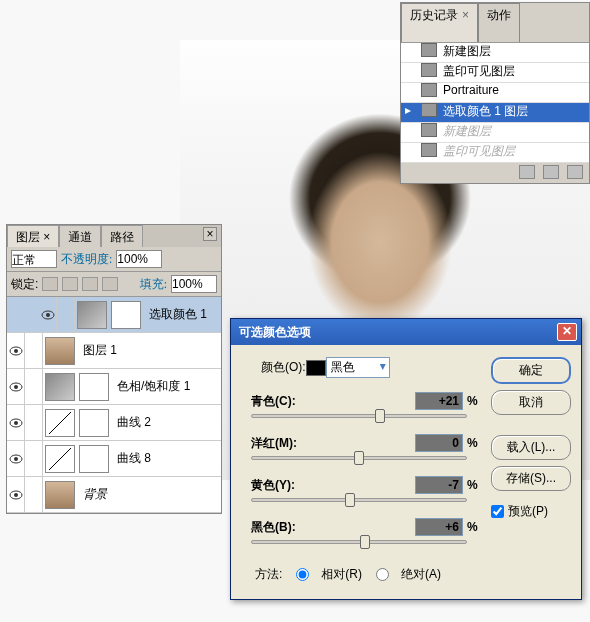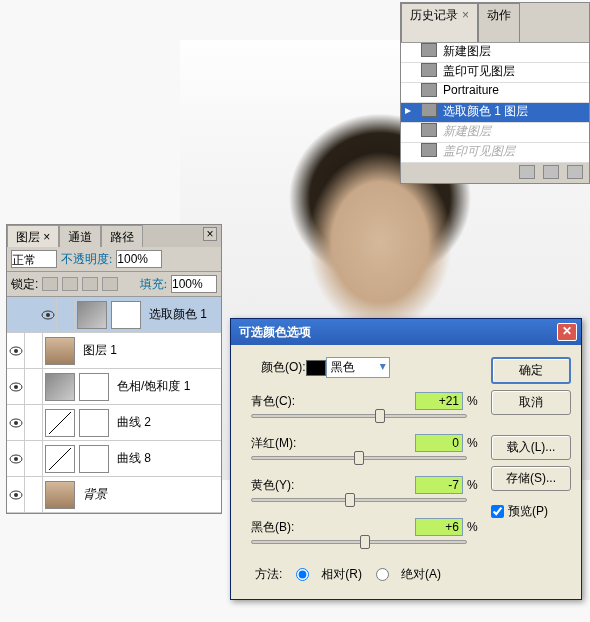--- a/index.html
+++ b/index.html
@@ -49,29 +49,29 @@
 .lname{margin-left:6px;}
 .lname.ital{font-style:italic;}
 
 
 .dialog{position:absolute;left:230px;top:318px;width:352px;background:#ece9d8;border:1px solid #0a246a;box-shadow:2px 2px 6px rgba(0,0,0,0.4);}
 .titlebar{background:linear-gradient(#3b77d3,#2b5fb8);color:#fff;height:26px;display:flex;align-items:center;padding:0 4px 0 8px;font-weight:bold;}
 .titlebar .close{margin-left:auto;width:20px;height:18px;background:#d9574c;border:1px solid #fff;color:#fff;text-align:center;line-height:14px;font-weight:bold;cursor:pointer;border-radius:2px;}
 .dbody{padding:12px 10px;display:flex;gap:10px;}
 .dleft{flex:1;}
 .dright{width:80px;display:flex;flex-direction:column;gap:6px;}
-.btn{border:1px solid #888;background:#ece9d8;padding:3px 0;text-align:center;cursor:pointer;border-radius:3px;box-shadow:inset 1px 1px #fff;}
+.btn{border:1px solid #888;background:#ece9d8;padding:3px 0;text-align:center;cursor:pointer;border-radius:10px;box-shadow:inset 1px 1px #fff;}
 .btn.def{border:2px solid #4a7bc8;}
 .colrow{display:flex;align-items:center;margin-bottom:14px;padding-left:20px;}
 .colsw{width:20px;height:16px;background:#000;border:1px solid #666;}
 .dd{border:1px solid #7f9db9;background:#fff;padding:1px 18px 1px 4px;position:relative;min-width:64px;}
 .dd:after{content:"▾";position:absolute;right:3px;top:1px;color:#4a7bc8;}
-.srow{margin-bottom:16px;padding-left:10px;}
+.srow{margin-bottom:16px;padding-left:10px;font-weight:bold;}
 .slabel{display:flex;align-items:center;margin-bottom:2px;}
-.sinput{margin-left:auto;border:1px solid #7f9db9;background:#bef264;width:48px;text-align:right;padding:1px 3px;}
+.sinput{margin-left:auto;border:1px solid #7f9db9;background:#737373;width:48px;text-align:right;padding:1px 3px;}
 .spct{margin-left:4px;width:14px;}
 .track{height:4px;background:#d4d0c8;border:1px solid #999;border-radius:2px;position:relative;margin:4px 14px 0 0;}
 .thumb-s{position:absolute;top:-6px;width:10px;height:14px;background:#ece9d8;border:1px solid #666;border-radius:2px;transform:translateX(-50%);}
 .method{padding:6px 0 4px 14px;display:flex;align-items:flex-end;gap:14px;}
 .radio{display:flex;align-items:center;gap:12px;}
 .radio input{margin:0;}
 .chk{display:flex;align-items:center;gap:4px;margin-top:6px;}
 </style>
 </head>
 <body>

